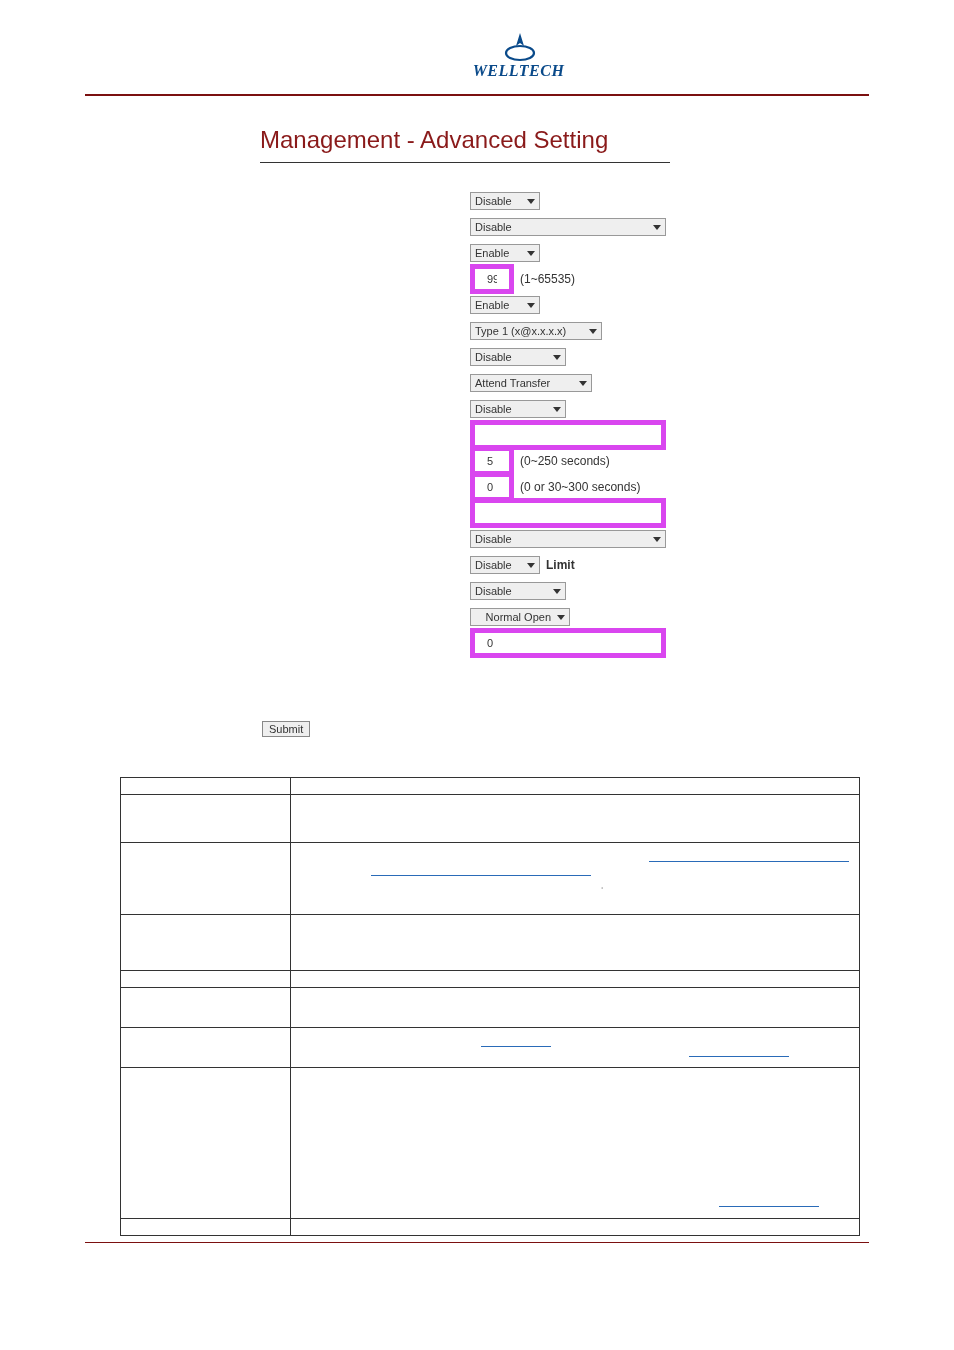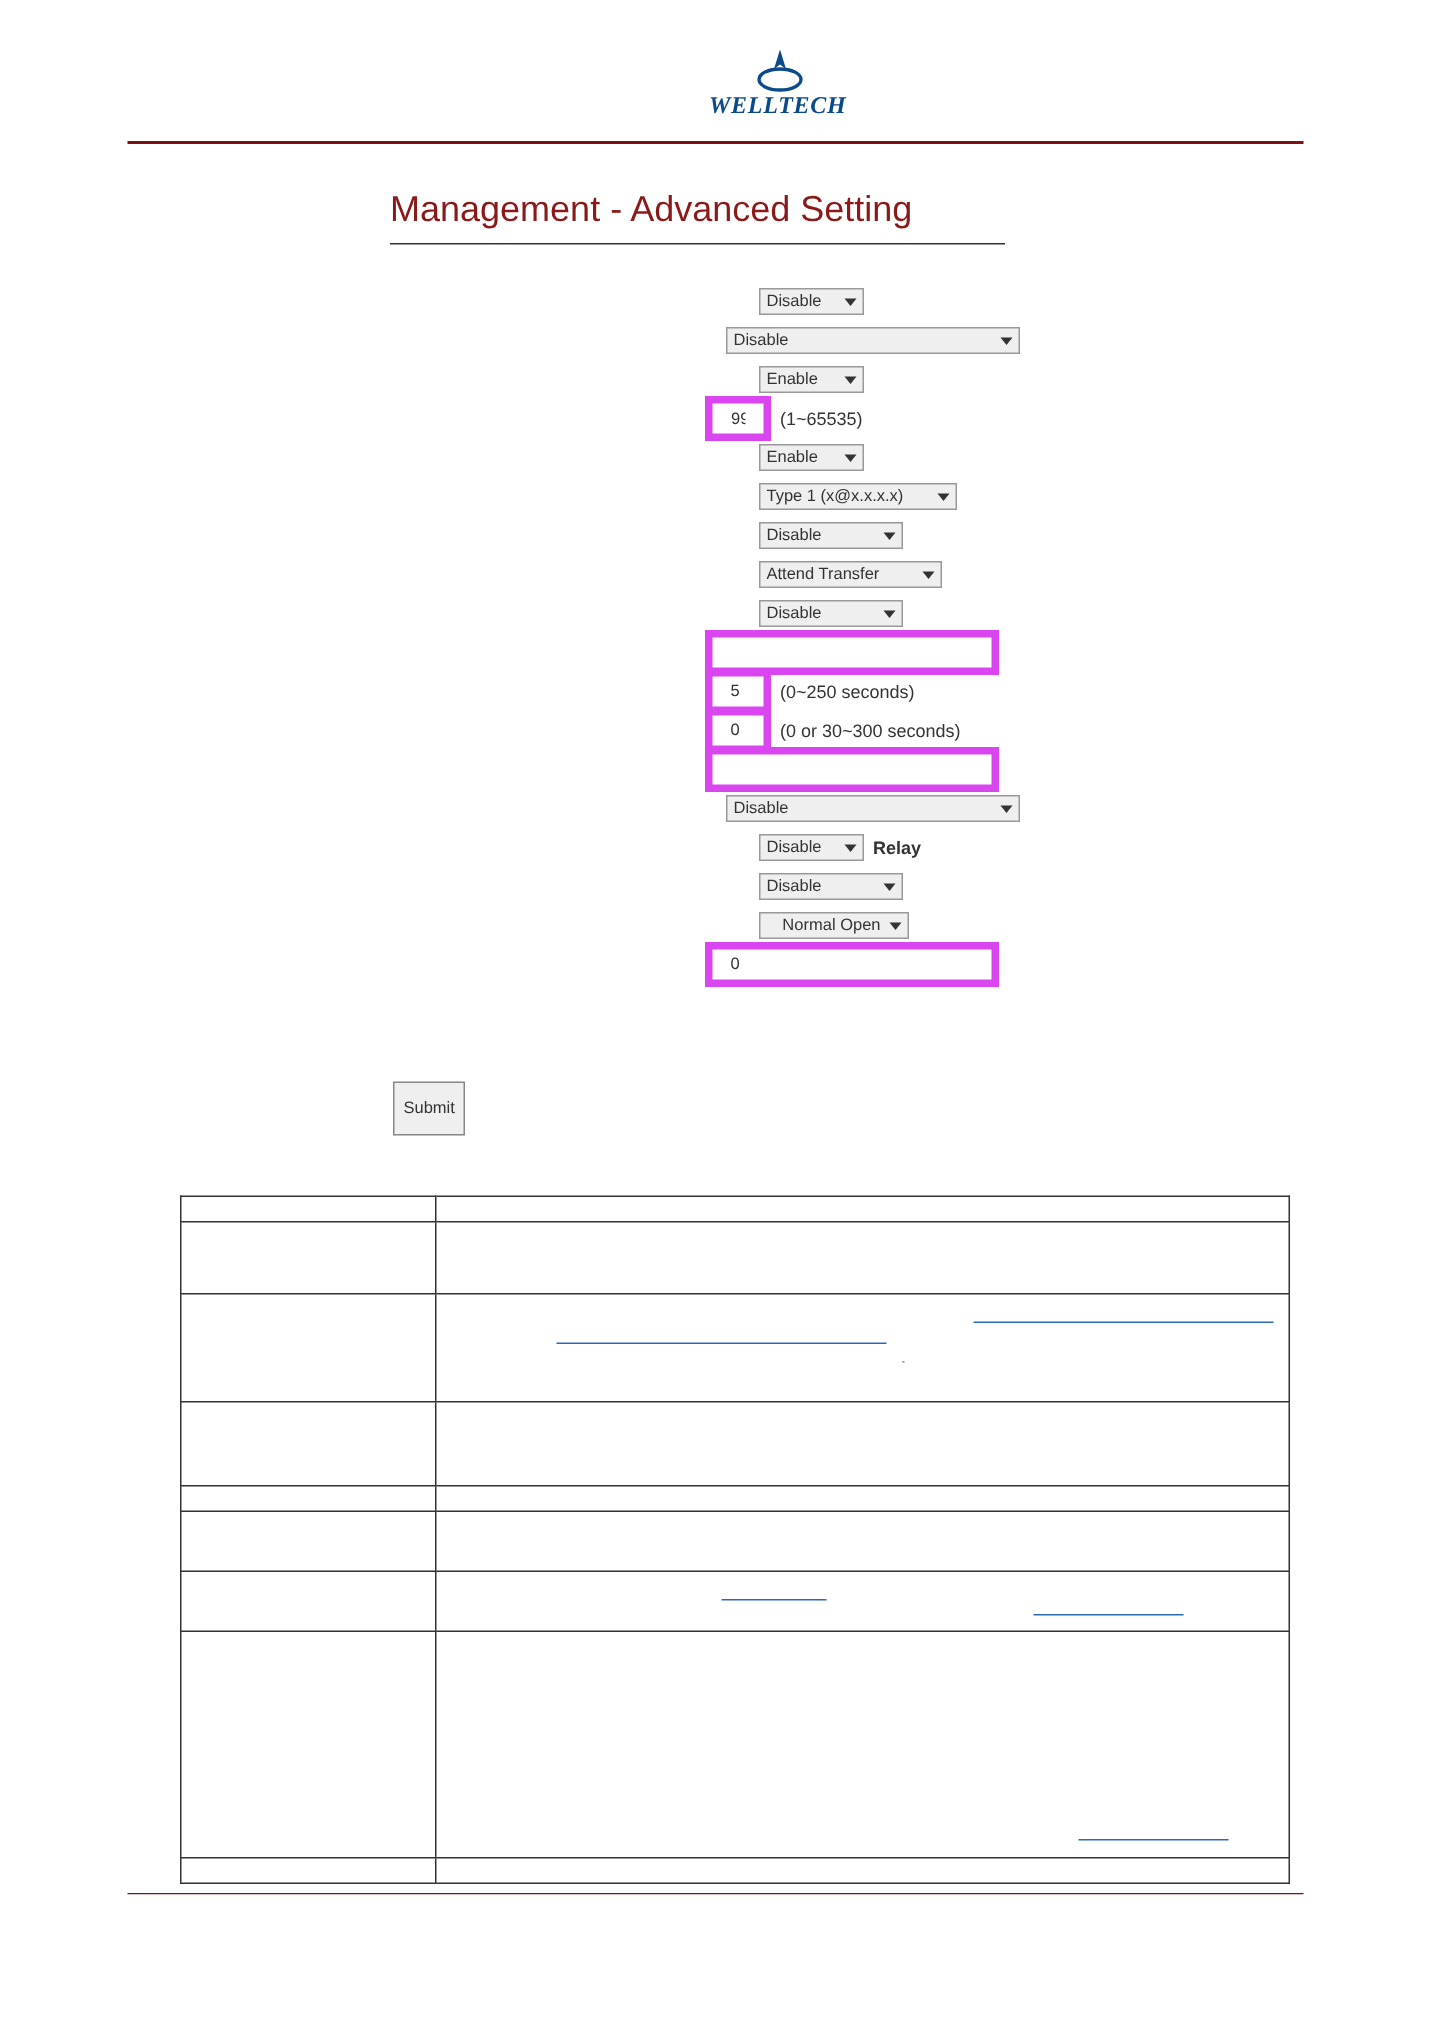--- a/index.html
+++ b/index.html
@@ -10,26 +10,26 @@
     .logo-text { font-family: "Times New Roman", serif; font-weight:bold; font-style:italic; color:#0a4a8a; font-size:16px; letter-spacing:0.5px; margin-left:-2px; }
     .hr1 { border:none; border-top:2px solid #7b1010; margin:6px 85px 0; }
     .title-wrap { text-align:left; padding:30px 0 0 260px; }
     .title { font-family: "Trebuchet MS", "Arial Black", sans-serif; font-weight:normal; color:#8a1a1a; font-size:24px; }
     .title-underline { border:none; border-top:1px solid #333; width:410px; margin:8px 0 0 260px; }
     .form-area { padding:28px 0 0 260px; width:680px; }
     .row { display:flex; align-items:center; margin-bottom:6px; height:20px; }
     .label { width:210px; color:#fff; font-size:12px; font-family: Tahoma, Verdana, sans-serif; }
     .ctrl { display:flex; align-items:center; gap:4px; }
     select { font-size:11px; font-family: Tahoma, sans-serif; color:#333; background:#efefef; border:1px solid #999; height:18px; padding:0 18px 0 4px; appearance:none; position:relative; }
-    .select-wrap { position:relative; display:inline-block;margin-left:36px; }
+    .select-wrap { position:relative; display:inline-block; }
     .select-wrap::after { content:""; position:absolute; right:5px; top:50%; transform:translateY(-40%); border-left:4px solid transparent; border-right:4px solid transparent; border-top:5px solid #333; pointer-events:none; }
     input[type="text"] { font-size:11px; font-family: Tahoma, sans-serif; color:#333; border:5px solid #d946ef; height:30px; padding:0 12px; background:#fff; }
     .hint { color:#333; font-size:12px; font-family: Tahoma, sans-serif; margin-left:2px; }
     .submit { margin:24px 0 0 262px; }
-    .submit button { font-size:11px; padding:11px 6px; border:1px solid #888; background:#efefef; color:#333; cursor:pointer; font-family: Tahoma, sans-serif; margin-top: 44px; }
+    .submit button { font-size:11px; padding:1px 6px; border:1px solid #888; background:#efefef; color:#333; cursor:pointer; font-family: Tahoma, sans-serif; margin-top: 44px; }
     .desc-table-wrap { margin:40px 0 0 120px; width:740px; }
     table.desc { border-collapse:collapse; width:100%; }
     table.desc td { border:1px solid #333; padding:8px 10px; vertical-align:top; font-size:12px; color:#fff; }
     table.desc td:first-child { width:170px; }
     .tiny-circle { display:inline-block; font-size:6px; color:#333; vertical-align:middle; }
     .page-bottom-line { border:none; border-top:1px solid #7b1010; margin:6px 85px 0; }
     
     .label, table.desc td { color:#fff; }
     
     .w-disable { width:70px; }
@@ -161,21 +161,21 @@
     <div class="label">System Log:</div>
     <div class="ctrl">
       <span class="select-wrap"><select class="w-long"><option>Disable</option></select></span>
     </div>
   </div>
 
   <div class="row">
     <div class="label">NET Bandwidth Limit:</div>
     <div class="ctrl">
       <span class="select-wrap"><select class="w-disable"><option>Disable</option></select></span>
-      <span class="hint" style="font-weight:bold">Relay</span>
+      <span class="hint" style="font-weight:bold">Limit</span>
     </div>
   </div>
 
   <div class="row">
     <div class="label">Relay Control:</div>
     <div class="ctrl">
       <span class="select-wrap"><select class="w-med"><option>Disable</option></select></span>
     </div>
   </div>
 

